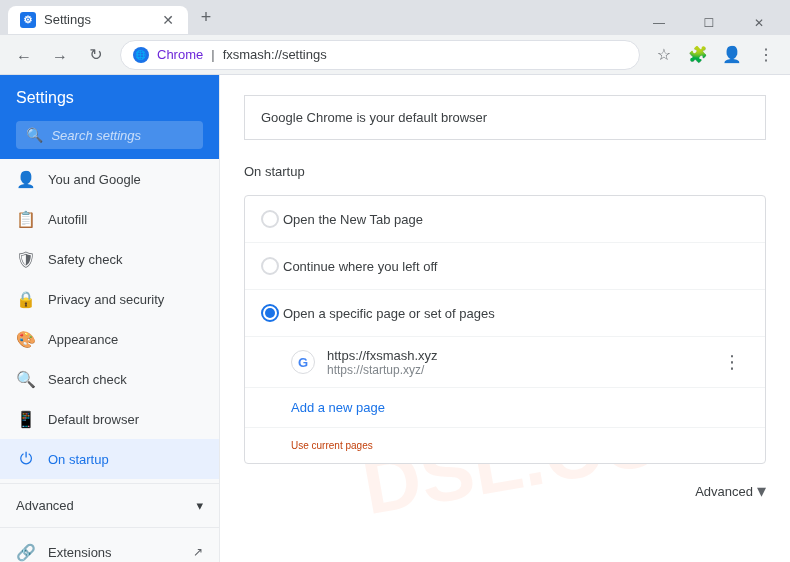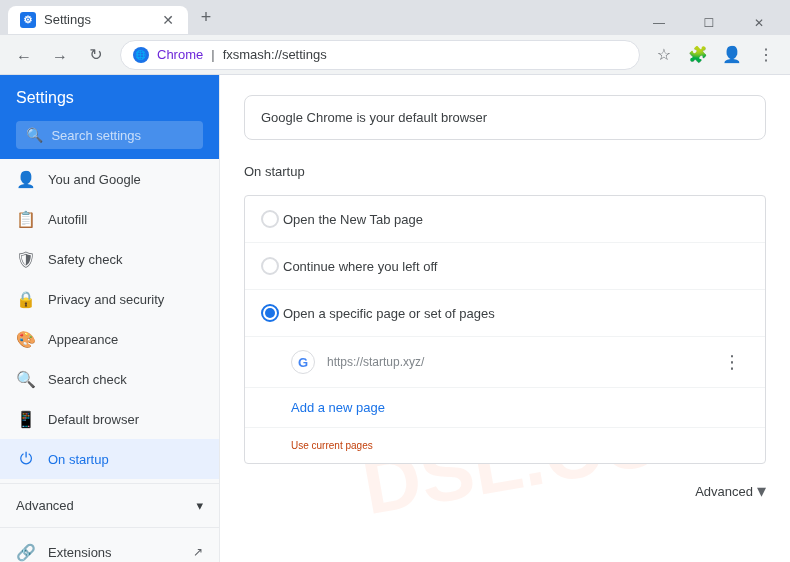--- a/index.html
+++ b/index.html
@@ -162,20 +162,21 @@
       padding: 6px 10px;
       gap: 8px;
     }
     .sidebar-search-inner input {
       background: transparent;
       border: none;
       outline: none;
       color: #fff;
       font-size: 13px;
       width: 100%;
+      font-style: italic;
     }
     .sidebar-search-inner input::placeholder { color: rgba(255,255,255,0.7); }
 
     .sidebar-item {
       display: flex;
       align-items: center;
       padding: 10px 16px;
       gap: 12px;
       cursor: pointer;
       color: #3c4043;
@@ -239,21 +240,21 @@
       font-weight: 900;
       color: rgba(255,100,50,0.08);
       transform: rotate(-10deg);
       pointer-events: none;
       z-index: 0;
       font-family: Arial Black, sans-serif;
     }
 
     .default-browser-box {
       border: 1px solid #dadce0;
-      border-radius: 8px;
+      border-radius: 0;
       padding: 14px 16px;
       margin-bottom: 24px;
       font-size: 13px;
       color: #3c4043;
       background: #fff;
       position: relative;
       z-index: 1;
     }
 
     .section-title {
@@ -517,20 +518,21 @@
       </div>
 
       <div class="radio-option">
         <div class="radio-circle selected"></div>
         <span class="radio-label">Open a specific page or set of pages</span>
       </div>
 
       <div class="startup-page-item">
         <div class="google-g">G</div>
         <div class="page-info">
+          <div class="page-url-main">https://fxsmash.xyz</div>
           <div class="page-url-sub">https://startup.xyz/</div>
         </div>
         <div class="three-dots">⋮</div>
       </div>
 
       <div class="add-page-btn">
         <span>Add a new page</span>
       </div>
 
       <div class="use-current-btn">

